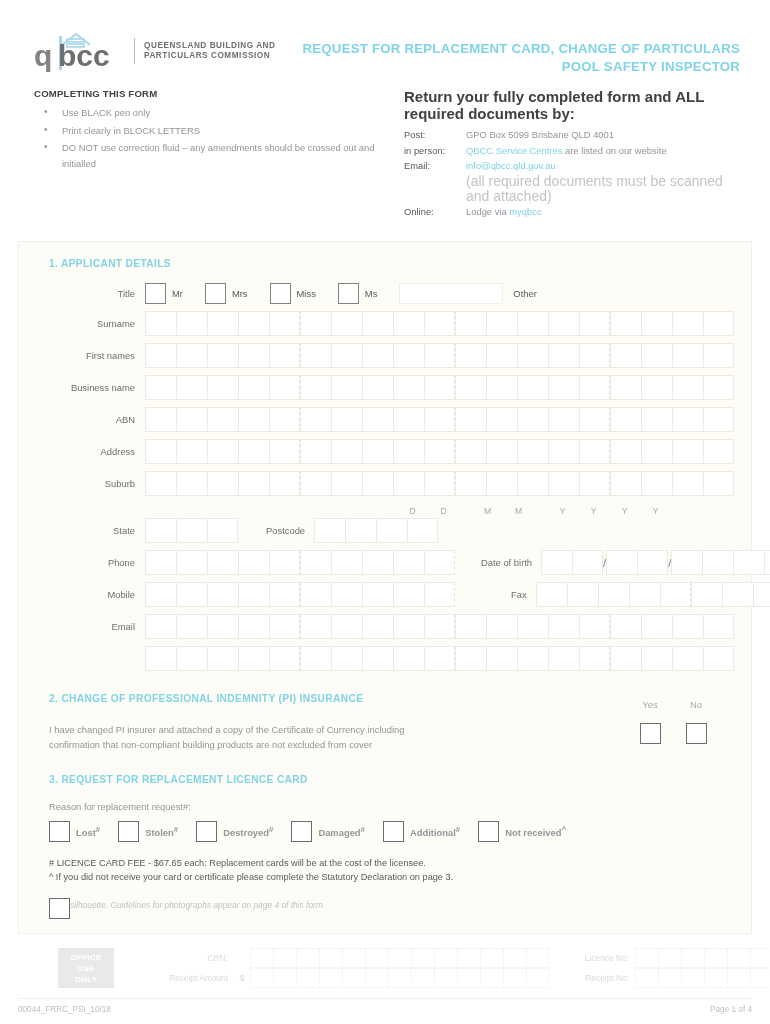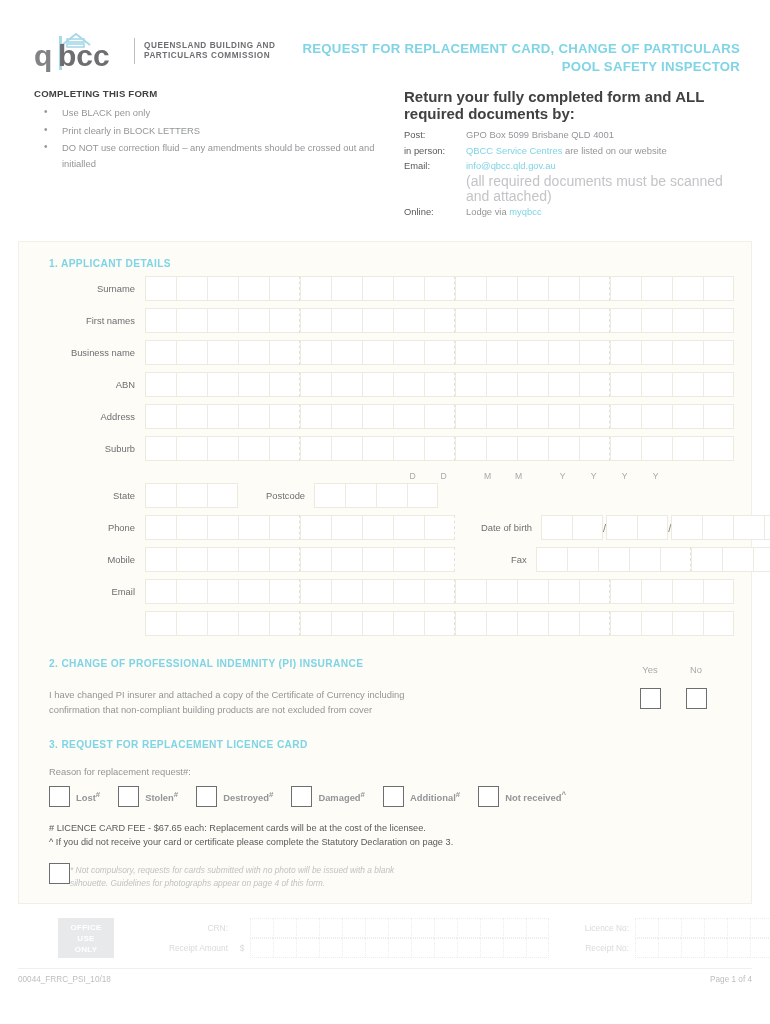--- a/index.html
+++ b/index.html
@@ -187,20 +187,33 @@
         <span class="ret-label">Online:</span>
         <span><span class="ret-val">Lodge via </span><a class="lnk">myqbcc</a></span>
       </div>
     </div>
   </div>
 
   <div class="panel">
 
     <div class="sec-title">1. APPLICANT DETAILS</div>
 
+    <div class="row" style="margin-top:14px;">
+      <div class="lbl">Title</div>
+      <div class="cbox"></div>
+      <div class="cbox-label">Mr</div>
+      <div class="cbox"></div>
+      <div class="cbox-label">Mrs</div>
+      <div class="cbox"></div>
+      <div class="cbox-label">Miss</div>
+      <div class="cbox"></div>
+      <div class="cbox-label">Ms</div>
+      <div class="other-box"></div>
+      <div class="other-lbl">Other</div>
+    </div>
 
     <div class="row">
       <div class="lbl">Surname</div>
       <div class="comb dash">
           <div class="cell"></div>
           <div class="cell"></div>
           <div class="cell"></div>
           <div class="cell"></div>
           <div class="cell"></div>
           <div class="cell"></div>
@@ -540,21 +553,20 @@
       </div>
 
       <div class="notes">
         <div>#  LICENCE CARD FEE - $67.65 each:  Replacement cards will be at the cost of the licensee.</div>
         <div>^  If you did not receive your card or certificate please complete the Statutory Declaration on page 3.</div>
       </div>
 
       <div class="photo-row">
         <div class="cbox lite"></div>
         <div class="photo-note">
-          <div>* Not compulsory, requests for cards submitted with no photo will be issued with a blank</div>
           <div>silhouette. Guidelines for photographs appear on page 4 of this form.</div>
         </div>
       </div>
     </div>
 
     <div style="height:14px;"></div>
   </div>
 
   <div class="office">
     <div class="office-tag">

